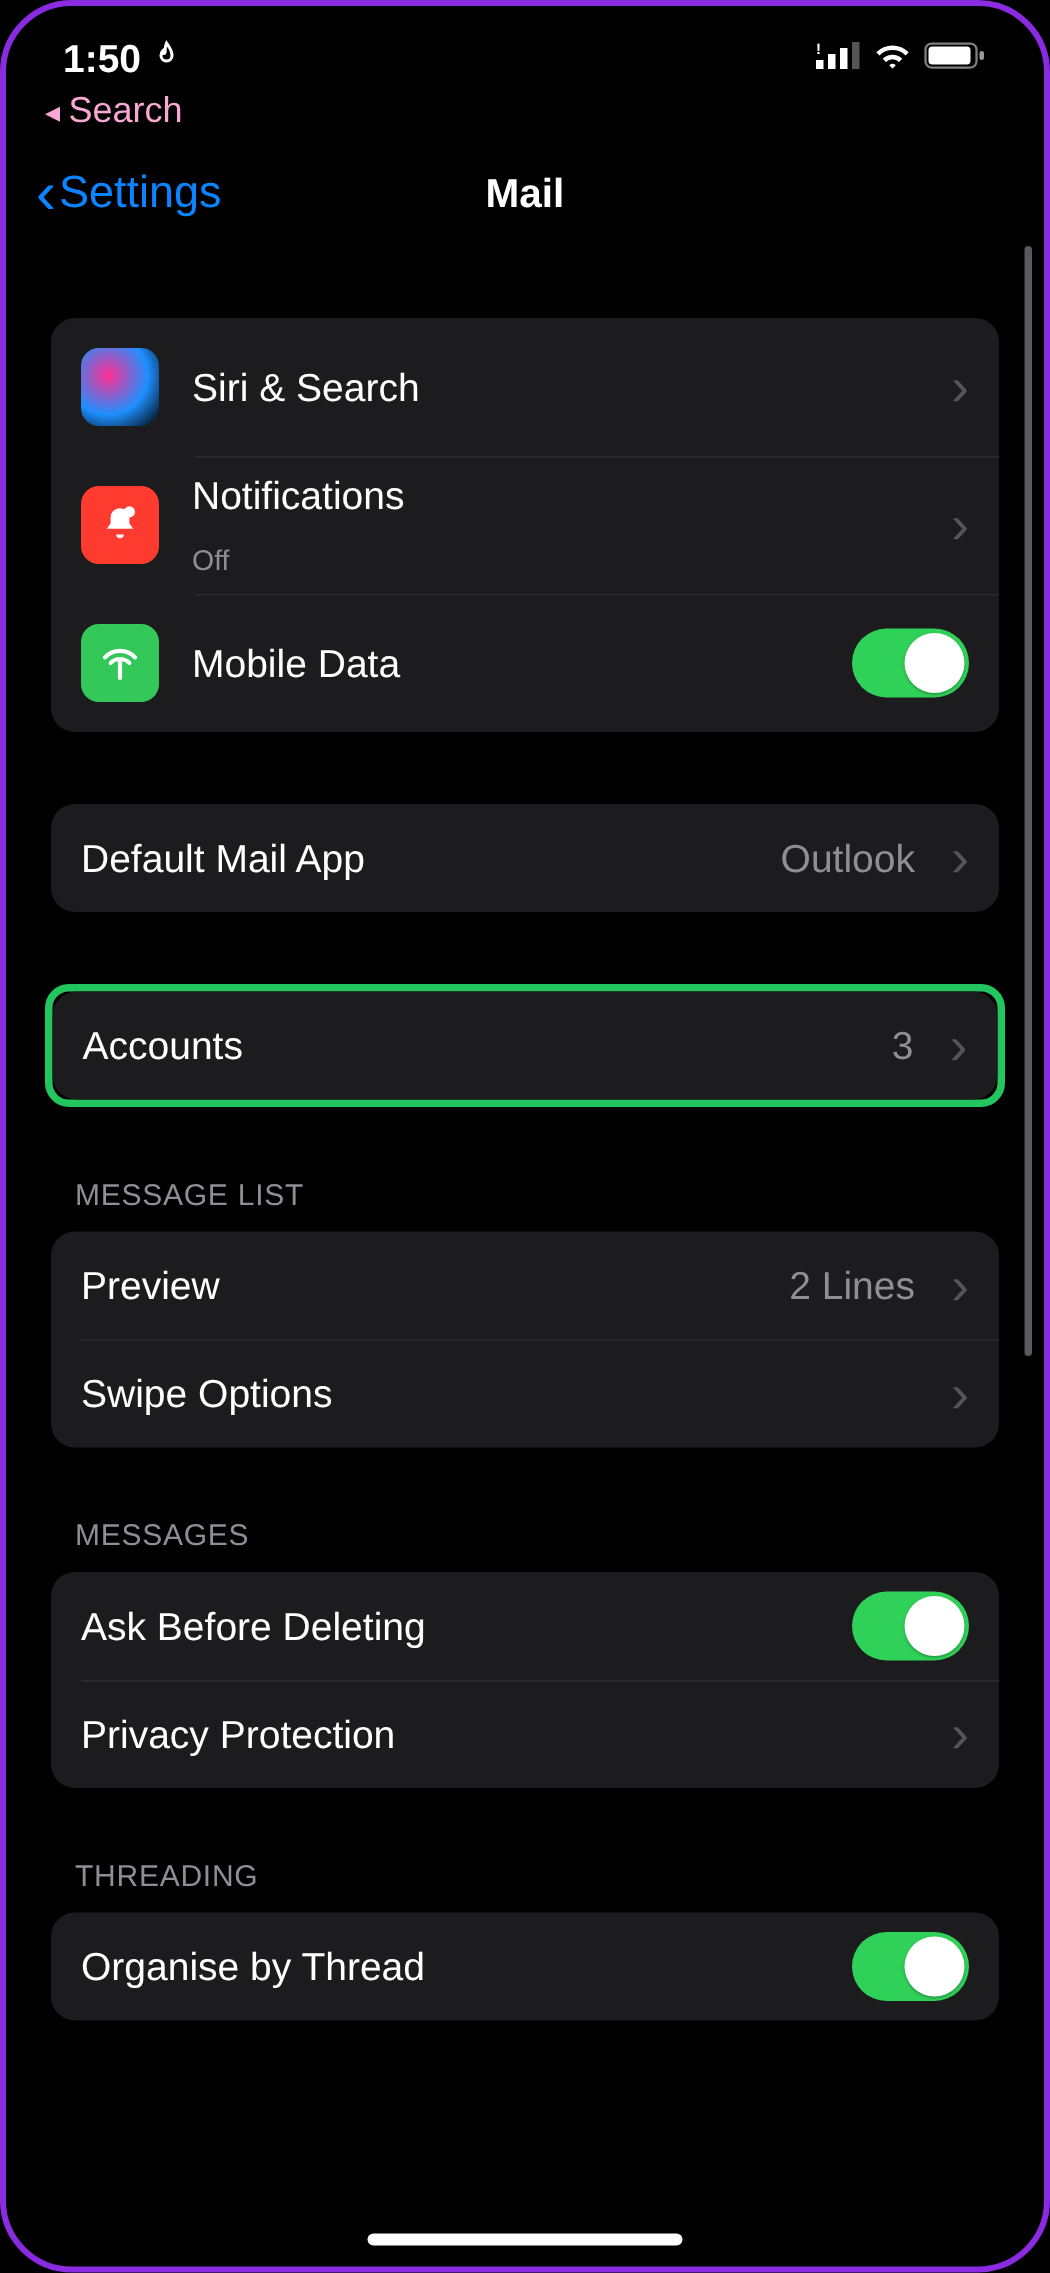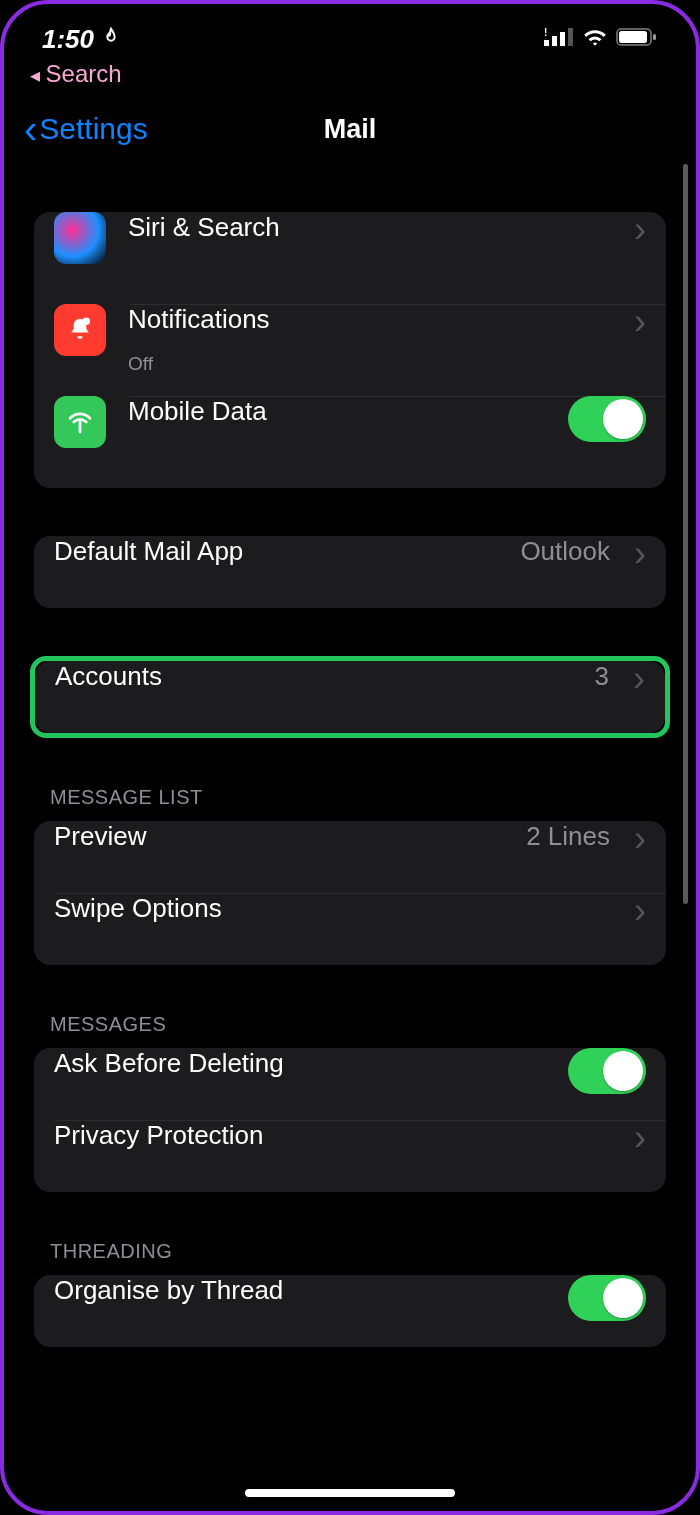--- a/index.html
+++ b/index.html
@@ -12,21 +12,21 @@
     position: relative;
     overflow: hidden;
     border: 4px solid #8a2be2;
     border-radius: 48px;
   }
   .screen { padding: 18px 20px 0 20px; height: 100%; position: relative; }
 
   
   .status-bar { display: flex; justify-content: space-between; align-items: center; padding: 0 18px; height: 34px; }
   .status-left { display: flex; align-items: center; gap: 6px; }
-  .time { font-size: 26px; font-weight: 600; font-style: italic; }
+  .time { font-size: 26px; font-weight: 600; }
   .status-right { display: flex; align-items: center; gap: 8px; }
 
   .breadcrumb { font-size: 24px; color: #f9a8d4; padding: 4px 6px 14px 6px; }
   .breadcrumb::before { content: "◂ "; font-size: 20px; }
 
   
   .nav { display: flex; align-items: center; height: 54px; position: relative; }
   .back { color: #0a84ff; display: flex; align-items: center; font-size: 30px; font-weight: 400; }
   .back-chevron { font-size: 40px; font-weight: 300; margin-right: 2px; line-height: 1; }
   .title { position: absolute; left: 0; right: 0; text-align: center; font-size: 27px; font-weight: 700; pointer-events: none; }
@@ -44,21 +44,21 @@
   .group {
     background: #1c1c1e;
     border-radius: 16px;
     margin: 0 10px 48px 10px;
     overflow: hidden;
   }
   .group.last-cut { margin-bottom: 0; }
 
   .row {
     display: flex;
-    align-items: flex-start;
+    align-items: center;
     min-height: 72px;
     padding: 0 20px;
     position: relative;
   }
   .row.tall { min-height: 92px; }
   .row + .row::before {
     content: "";
     position: absolute;
     left: 20px;
     right: 0;

